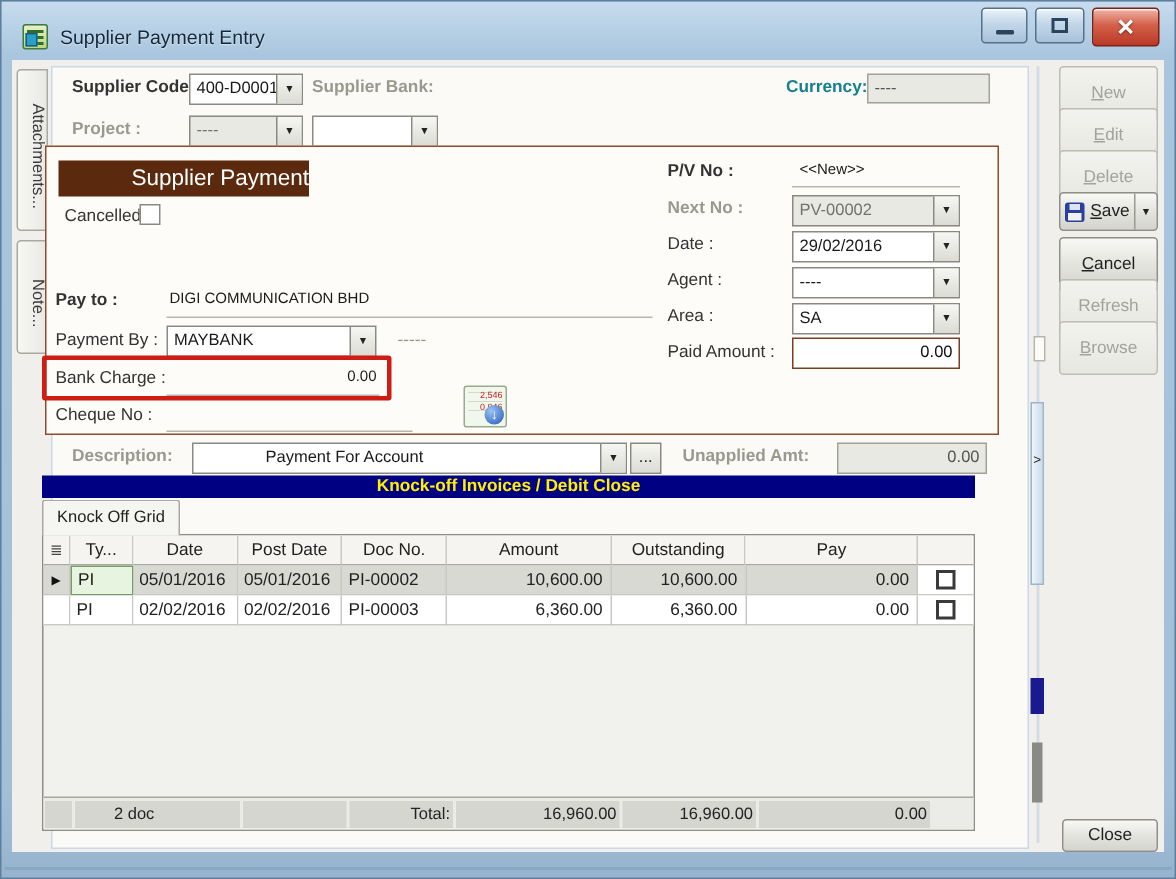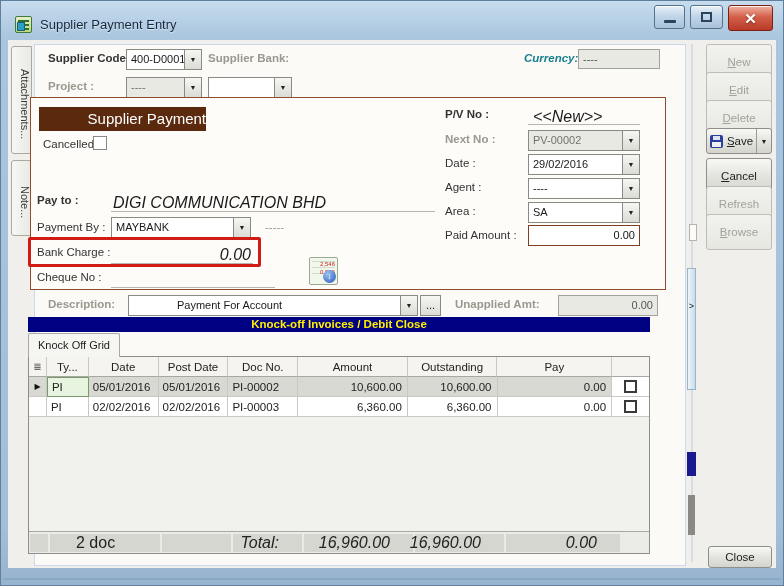--- a/index.html
+++ b/index.html
@@ -29,33 +29,33 @@
   .side-tab { position:absolute; width:21px; background:linear-gradient(90deg,#f7f7f4,#e9e9e4); border:1px solid #a9a99f; border-radius:3px 0 0 3px; writing-mode:vertical-rl; text-orientation:mixed; font-size:11px; color:#3a3a3a; text-align:center; padding-top:8px; }
   .tab-attach { left:3px; top:6px; height:108px; }
   .tab-note  { left:3px; top:120px; height:76px; }
 
   
   .main-panel { position:absolute; left:26px; top:4px; width:652px; height:522px; background:#fbfaf7; border:1px solid #c9d9ea; }
 
   .lbl { position:absolute; font-size:11.5px; color:#333; white-space:nowrap; }
   .b { font-weight:bold; }
   .gray { color:#99998f; font-weight:bold; }
-  .teal { color:#17808e; font-weight:bold;font-style:italic; }
+  .teal { color:#17808e; font-weight:bold; }
 
   .combo { position:absolute; height:21px; background:#fff; border:1px solid #8a8a84; display:flex; align-items:stretch; }
   .combo .val { flex:1; font-size:11px; color:#1a1a1a; padding:3px 4px 0; white-space:nowrap; overflow:hidden; }
   .combo .arrow-btn { width:17px; border-left:1px solid #8a8a84; background:linear-gradient(180deg,#f6f6f3,#dcdcd5); display:flex; align-items:center; justify-content:center; }
   .combo.disabled { background:#e9e9e4; }
   .combo.disabled .val { color:#73736b; }
   .arr { font-size:7px; color:#222; line-height:1; }
 
   .txtbox { position:absolute; height:20px; border:1px solid #a2a29a; background:#e9e9e4; font-size:11px; color:#555; padding:3px 4px 0; }
   .txtbox.right { text-align:right; }
 
-  .ufield { position:absolute; font-size:16px; color:#1a1a1a; white-space:nowrap;font-style:italic; }
+  .ufield { position:absolute; font-size:10px; color:#1a1a1a; white-space:nowrap; }
   .uline { position:absolute; height:1px; background:#b6b6ae; }
 
   
   .brown-panel { position:absolute; left:22px; top:57px; width:636px; height:193px; border:1px solid #8e4c2b; background:#fdfcf9; }
   .sp-header { position:absolute; left:8px; top:9px; width:167px; height:24px; background:#5b2a0e; color:#fff; font-size:15px; padding:3px 0 0 9px;text-align:right; }
   .checkbox { position:absolute; width:14px; height:14px; background:#fff; border:1px solid #8a8a84; }
   .redbox { position:absolute; left:-3px; top:139px; width:233px; height:30px; border:3px solid #cf1d15; border-radius:2px; z-index:5; }
   .calc-icon { position:absolute; left:278px; top:159px; width:29px; height:28px; background:#f2f7ee; border:1px solid #9aaa90; border-radius:2px; }
   .calc-icon .r1 { position:absolute; right:2px; top:3px; font-size:6px; color:#cc2222; line-height:1; }
   .calc-icon .r2 { position:absolute; right:2px; top:11px; font-size:6px; color:#cc2222; line-height:1; }
@@ -77,22 +77,22 @@
   .ghead .cell { background:#f5f4f0; border-bottom:1px solid #a8a8a2; justify-content:center; }
   .gbody .cell { background:#fff; padding-left:4px; }
   .gbody .num { justify-content:flex-end; padding-right:5px; padding-left:0; }
   .row-sel .cell { background:#d9d9d4; }
   .row-sel .ty-cell { background:#e7f4df; border:1px solid #7a9a6e; }
   .chk-cell { justify-content:center; padding-left:0 !important; background:#fff !important; }
   .gcheck { width:13px; height:13px; border:2px solid #3a3a3a; background:#fff; }
   .rowptr { font-size:8px; color:#111; margin:0 auto; }
   .corner-ic { font-size:10px; color:#444; }
   .gfoot { position:absolute; left:0; right:0; bottom:0; height:22px; background:#ebebe7; border-top:1px solid #a8a8a2; display:flex; align-items:center; padding-left:1px; }
-  .fcell { height:18px; background:#d6d6d1; margin-right:2px; display:flex; align-items:center; font-size:16px; color:#222; }
-  .fcell.num { justify-content:flex-end; padding-right:23px;font-style:italic; }
+  .fcell { height:18px; background:#d6d6d1; margin-right:2px; display:flex; align-items:center; font-size:11px; color:#222; }
+  .fcell.num { justify-content:flex-end; padding-right:2px; }
 
   
   .rbtn { position:absolute; left:698px; width:66px; height:36px; border:1px solid #8f8f88; border-radius:3px; background:linear-gradient(180deg,#f8f8f5,#e6e6e1 45%,#d4d4cd); font-size:11.5px; color:#222; display:flex; align-items:center; justify-content:center; }
   .rbtn.disabled { color:#a3a39b; border-color:#bdbdb4; background:linear-gradient(180deg,#f2f2ee,#e7e7e2); }
   .mn { text-decoration:underline; }
   .save-btn { padding:0; }
   .save-main { flex:1; display:flex; align-items:center; justify-content:center; gap:4px; height:100%; }
   .save-arrow { width:15px; height:100%; border-left:1px solid #9a9a92; display:flex; align-items:center; justify-content:center; }
   .floppy { width:13px; height:13px; background:#2a3f9e; border-radius:2px; position:relative; }
   .floppy:before { content:""; position:absolute; left:3px; top:1px; width:7px; height:4px; background:#dde4f2; }

